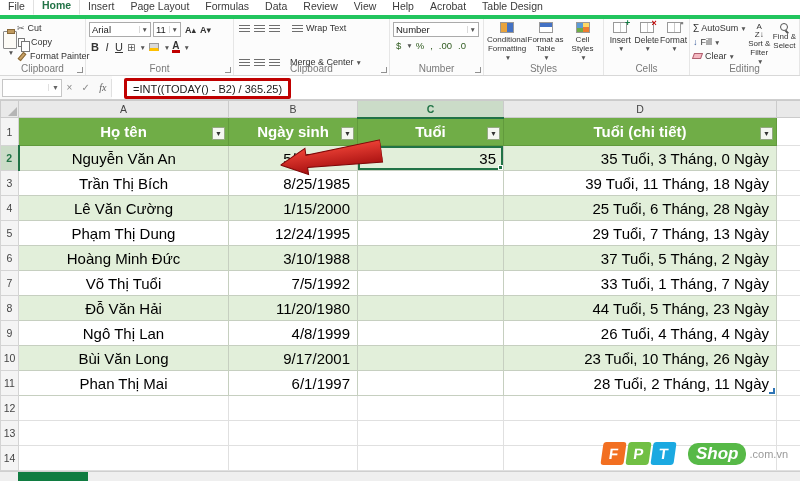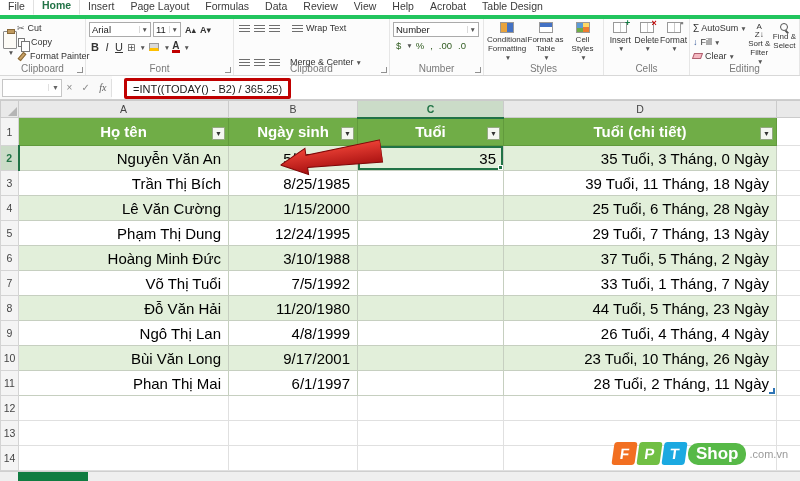--- a/index.html
+++ b/index.html
@@ -85,34 +85,34 @@
   .corner { position:relative; }
   .corner::after { content:""; position:absolute; right:1px; bottom:1px; border-left:9px solid transparent; border-bottom:9px solid #B5B5B5; }
   td.rownum { background:#F4F4F4; border:1px solid #D4D4D4; font-size:10.5px; color:#444; text-align:center; }
   td.rownum.selrow { background:#CBDCC8; color:#217346; font-weight:bold; border-right:2px solid #217346; }
   tr.thead td { height:28px; }
   tr.drow td { height:25px; }
   td.th-cell { position:relative; background:#70AD47; color:#fff; font-weight:bold; font-size:15px; text-align:center; border:1px solid #619A3C; }
   .filter-btn { position:absolute; right:3px; bottom:5px; width:13px; height:13px; background:#F4F7F1; border:1px solid #94A883; border-radius:1px; font-size:7px; line-height:12px; color:#333; text-align:center; }
   td.c { font-size:15px; color:#000; border:1px solid #C6CFC0; background:#fff; padding:0 7px; }
   tr.band td.c { background:#E2EFDA; }
-  td.c.al { text-align:right; }
+  td.c.al { text-align:center; }
   td.c.ar { text-align:right; }
   td.empty { border:1px solid #E0E0E0; background:#fff; }
   td.sel { position:relative; box-shadow:inset 0 0 0 2px #217346; }
   .fillh { position:absolute; right:0; bottom:0; width:5px; height:5px; background:#217346; border:1px solid #fff; }
   .tblh { position:absolute; right:1px; bottom:1px; width:6px; height:6px; border-right:2px solid #2E75B6; border-bottom:2px solid #2E75B6; }
 
   
   .statusbar { position:relative; height:11px; background:#EFEFEF; border-top:1px solid #CFCFCF; }
   .sheet-tab { position:absolute; left:18px; top:0; bottom:0; width:70px; background:#107C41; }
   .wm { position:absolute; right:12px; bottom:16px; display:flex; align-items:center; z-index:15; }
   .blk { display:inline-block; width:23px; height:23px; transform:skewX(-8deg); color:#fff; font-weight:bold; font-size:15px; text-align:center; line-height:23px; border-radius:3px; margin-right:2px; }
   .blk.f { background:#F26F21; } .blk.p { background:#71BF44; } .blk.t { background:#1BA9E1; }
-  .wm-shop { margin-left:0; background:#57B947; color:#fff; font-weight:bold; font-size:17px; padding:1px 8px; border-radius:10px; }
+  .wm-shop { margin-left:11px; background:#57B947; color:#fff; font-weight:bold; font-style:italic; font-size:17px; padding:1px 8px; border-radius:10px; }
   .wm-domain { margin-left:3px; color:#9A9A9A; font-size:11px; }
 </style>
 </head>
 <body>
 
 <div class="app">
 
   <div class="tabbar">
     <div class="tab">File</div>
     <div class="tab active">Home</div>

